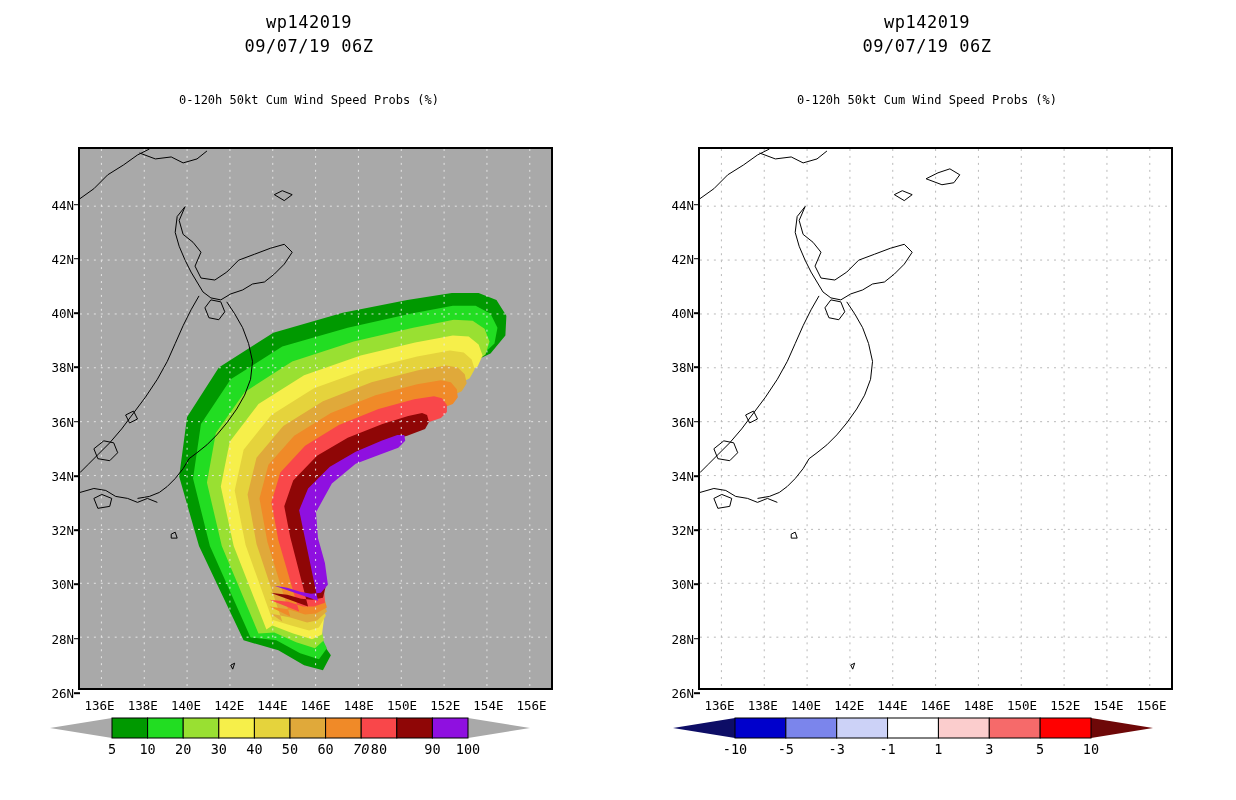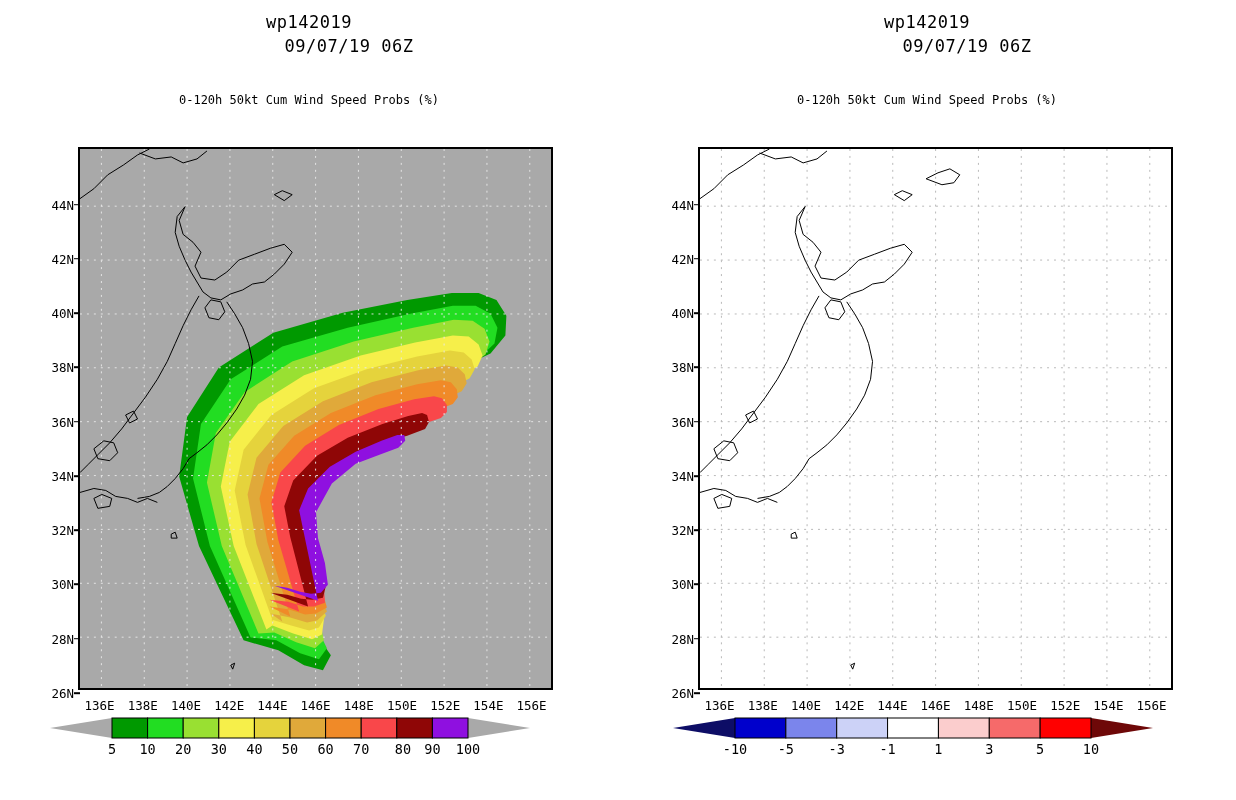--- a/index.html
+++ b/index.html
@@ -4,21 +4,21 @@
 <style>
   html,body{margin:0;padding:0;background:#ffffff;}
   body{width:1236px;height:800px;font-family:"DejaVu Sans Mono","Liberation Mono",monospace;overflow:hidden;}
   .page{position:relative;width:1236px;height:800px;}
   .panel{position:absolute;top:0;height:661px;}
   #panel-left{left:0;width:618px;}
   #panel-right{left:618px;width:618px;}
 
   .titles{position:absolute;left:0;width:618px;text-align:center;color:#000;}
   .t-storm{top:12px;font-size:17px;letter-spacing:.5px;}
-  .t-date{top:36px;font-size:17px;letter-spacing:.5px;margin-left:40px;}
+  .t-date{top:36px;font-size:17px;letter-spacing:.5px;}
   .t-main{top:93px;font-size:12px;letter-spacing:0px;}
   .t-sub{top:114px;font-size:16.5px;}
 
   .plotbox{position:absolute;border:2.5px solid #000;box-sizing:border-box;}
   #plot-left{left:78px;top:147px;width:475px;height:543px;background:#a9a9a9;}
   #plot-right{left:80px;top:147px;width:475px;height:543px;background:#ffffff;}
   .plotbox svg{display:block;width:100%;height:100%;}
 
   .ylab{position:absolute;right:0;transform:translateY(-50%);font-size:12.5px;text-align:right;color:#000;white-space:nowrap;}
   .ytickwrap{position:absolute;width:36px;}
@@ -166,22 +166,22 @@
           <rect x="346.8" y="4" width="35.6" height="20" fill="#8f0606" stroke="#000" stroke-width="1"></rect>
           <rect x="382.40000000000003" y="4" width="35.6" height="20" fill="#8f10e0" stroke="#000" stroke-width="1"></rect>
         </svg>
         <div class="cbl" style="left: 62px; top: 27px;">5</div>
         <div class="cbl" style="left: 97.6px; top: 27px;">10</div>
         <div class="cbl" style="left: 133.2px; top: 27px;">20</div>
         <div class="cbl" style="left: 168.8px; top: 27px;">30</div>
         <div class="cbl" style="left: 204.4px; top: 27px;">40</div>
         <div class="cbl" style="left: 240px; top: 27px;">50</div>
         <div class="cbl" style="left: 275.6px; top: 27px;">60</div>
-        <div class="cbl" style="left: 311.2px; top: 27px;">70</div>
-        <div class="cbl" style="left: 353px; top: 27px;">80</div>
+        <div class="cbl" style="left: 311.2px; top: 27px; font-style: italic;">70</div>
+        <div class="cbl" style="left: 329px; top: 27px;">80</div>
         <div class="cbl" style="left: 382.4px; top: 27px;">90</div>
         <div class="cbl" style="left: 418px; top: 27px;">100</div>
       </div>
   </div>
 
   <div class="panel" id="panel-right">
 
     <div class="titles t-storm">wp142019</div>
     <div class="titles t-date">09/07/19 06Z</div>
     <div class="titles t-main">0-120h 50kt Cum Wind Speed Probs (%)</div>

